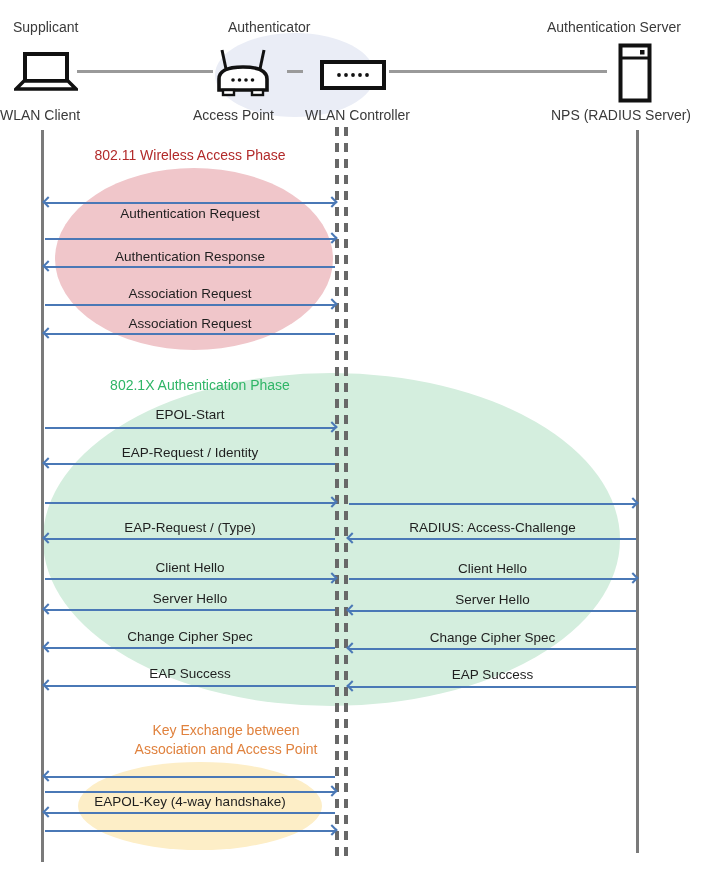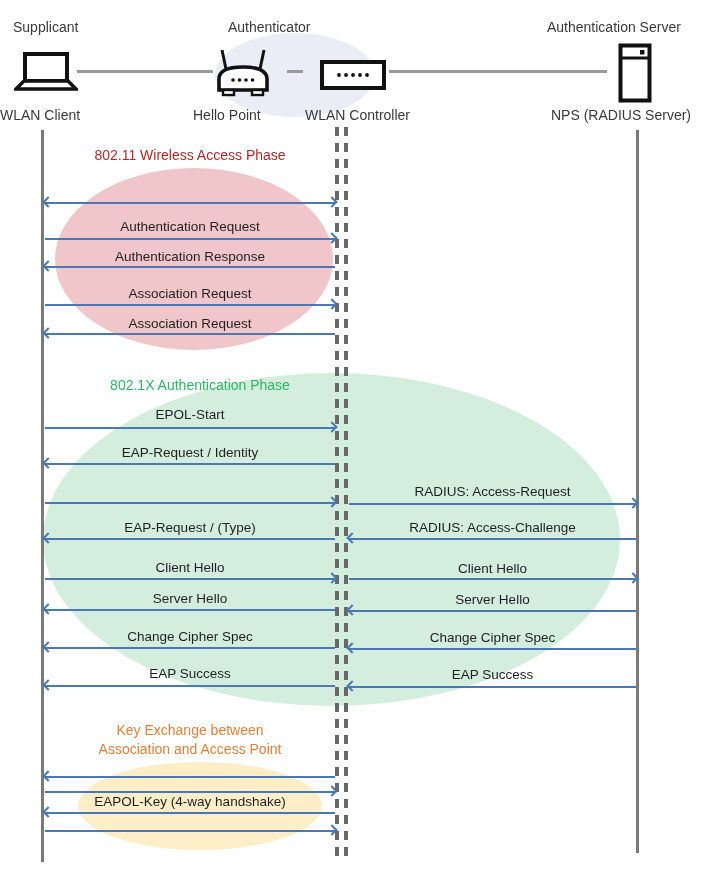--- a/index.html
+++ b/index.html
@@ -98,32 +98,32 @@
     <rect x="2.5" y="2.5" width="29" height="55" fill="#fff" stroke="#111" stroke-width="4"></rect>
     <line x1="3" y1="15" x2="32" y2="15" stroke="#111" stroke-width="3"></line>
     <rect x="22" y="7" width="4.5" height="4.5" fill="#111"></rect>
   </svg>
 
   <div class="txt" style="left:13px;top:19px;">Supplicant</div>
   <div class="txt center" style="left:228px;top:19px;width:150px;">Authenticator</div>
   <div class="txt center" style="left:547px;top:19px;width:170px;">Authentication Server</div>
 
   <div class="txt center" style="left:0px;top:107px;width:102px;">WLAN Client</div>
-  <div class="txt center" style="left:193px;top:107px;width:100px;">Hello Point</div>
+  <div class="txt center" style="left:193px;top:107px;width:100px;">Access Point</div>
   <div class="txt center" style="left:305px;top:107px;width:115px;">WLAN Controller</div>
   <div class="txt center" style="left:551px;top:107px;width:165px;">NPS (RADIUS Server)</div>
 
   <div class="phase-title lane-l" style="top:146px;color:var(--red);">802.11 Wireless Access Phase</div>
 
   <div class="arrow lane-l" style="top:197px">
       <i class="ah l"></i>
       <i class="ah r"></i>
     </div>
 
-  <div class="mlabel lane-l" style="top:219px">Authentication Request</div>
+  <div class="mlabel lane-l" style="top:206px">Authentication Request</div>
   <div class="arrow lane-l" style="top:233px">
       <i class="ah r"></i>
     </div>
 
   <div class="mlabel lane-l" style="top:249px">Authentication Response</div>
   <div class="arrow lane-l" style="top:261px">
       <i class="ah l"></i>
     </div>
 
   <div class="mlabel lane-l" style="top:286px">Association Request</div>
@@ -144,21 +144,20 @@
     </div>
 
   <div class="mlabel lane-l" style="top:445px">EAP-Request / Identity</div>
   <div class="arrow lane-l" style="top:458px">
       <i class="ah l"></i>
     </div>
 
   <div class="arrow lane-l" style="top:497px">
       <i class="ah r"></i>
     </div>
-  <div class="mlabel lane-r" style="top:484px">RADIUS: Access-Request</div>
   <div class="arrow lane-r" style="top:498px">
       <i class="ah r"></i>
     </div>
 
   <div class="mlabel lane-l" style="top:520px">EAP-Request / (Type)</div>
   <div class="arrow lane-l" style="top:533px">
       <i class="ah l"></i>
     </div>
   <div class="mlabel lane-r" style="top:520px">RADIUS: Access-Challenge</div>
   <div class="arrow lane-r" style="top:533px">
@@ -194,21 +193,21 @@
 
   <div class="mlabel lane-l" style="top:666px">EAP Success</div>
   <div class="arrow lane-l" style="top:680px">
       <i class="ah l"></i>
     </div>
   <div class="mlabel lane-r" style="top:667px">EAP Success</div>
   <div class="arrow lane-r" style="top:681px">
       <i class="ah l"></i>
     </div>
 
-  <div class="phase-title lane-l" style="top:721px;color:var(--orange);">
+  <div class="phase-title lane-l" style="top:721px;color:var(--orange);margin-left:36px;">
     <div>Key Exchange between</div>
     <div>Association and Access Point</div>
   </div>
 
   <div class="arrow lane-l" style="top:771px">
       <i class="ah l"></i>
     </div>
   <div class="arrow lane-l" style="top:786px">
       <i class="ah r"></i>
     </div>

